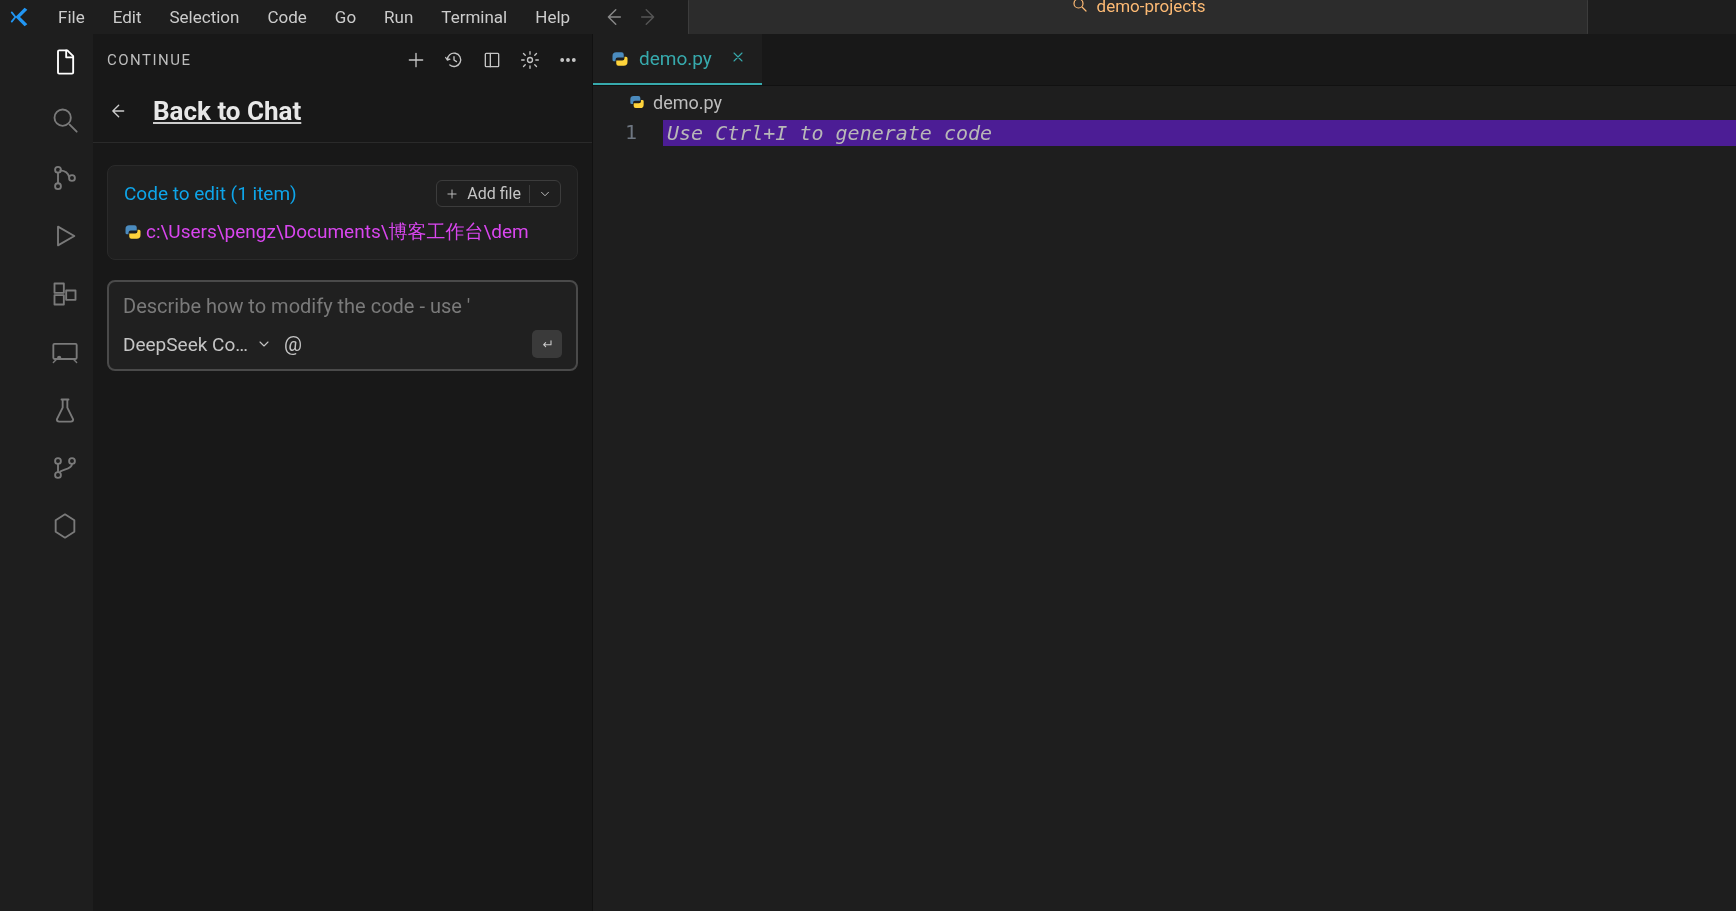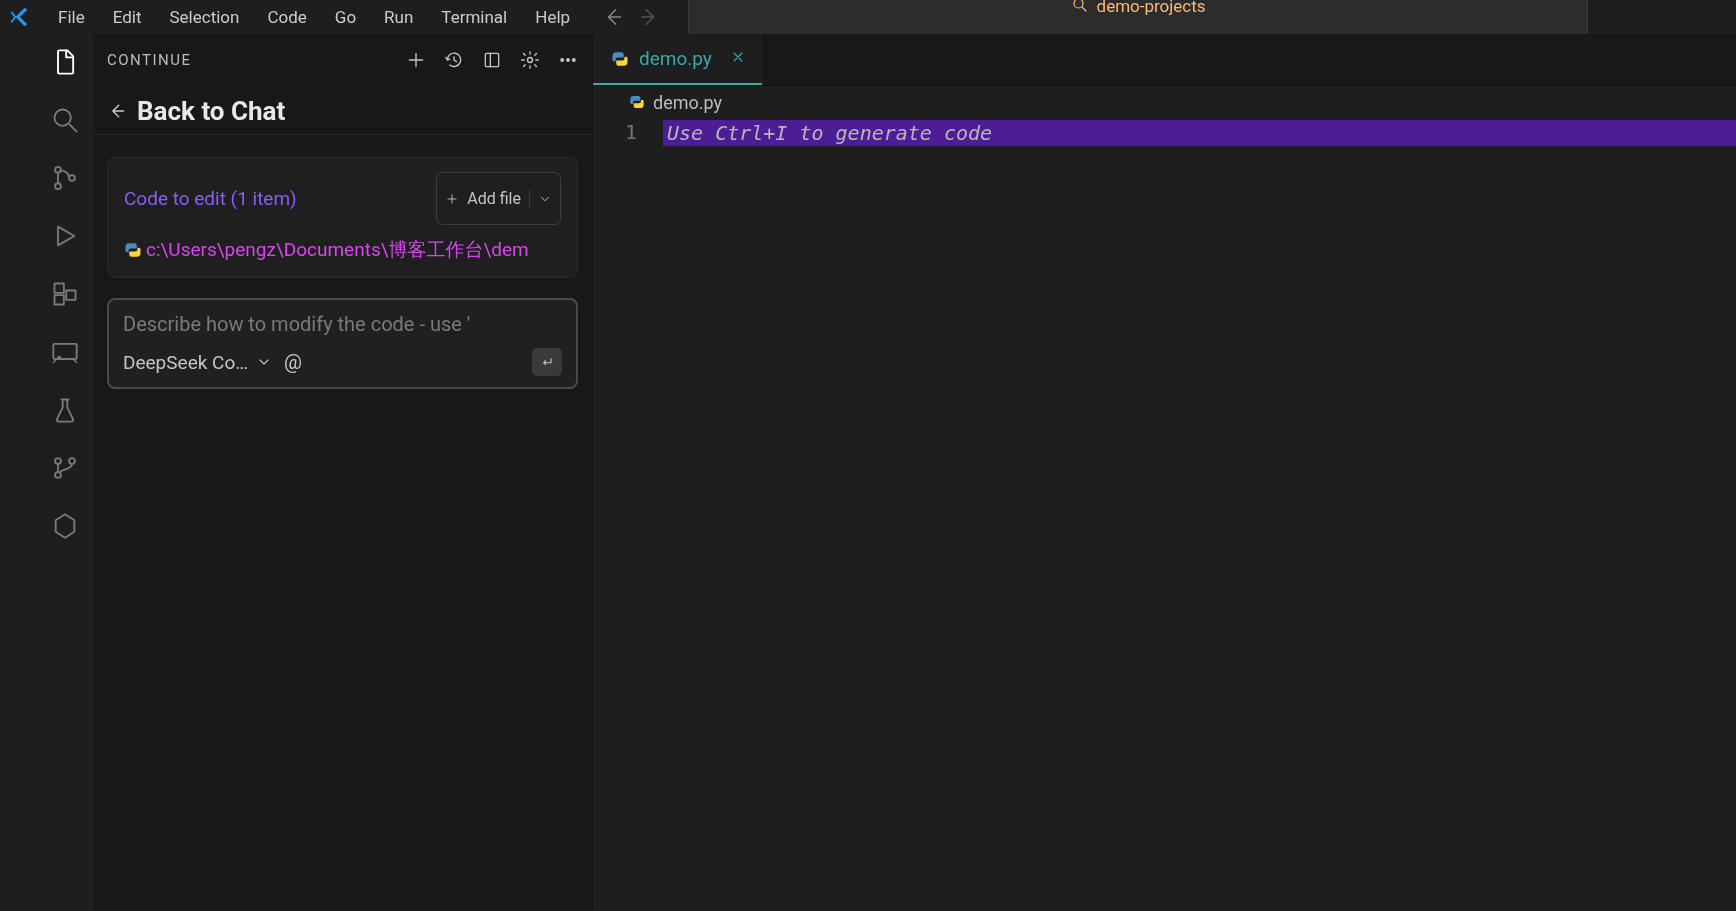--- a/index.html
+++ b/index.html
@@ -94,44 +94,45 @@
   }
   .sidebar-title {
     font-size: 15px;
     letter-spacing: 1.5px;
     color: #bdbdbd;
   }
   .sidebar-actions { display:flex; gap:18px; align-items:center; }
   .sidebar-action { color:#c5c5c5; cursor:pointer; display:flex;}
 
   .back-row {
-    display:flex; align-items:center; gap:10px;
-    padding: 10px 14px 8px 14px;
+    display:flex; align-items:center; gap:26px;
+    padding: 10px 14px 16px 14px;
     border-bottom: 1px solid #2a2a2a;
+    text-decoration: underline;
   }
   .back-arrow { color:#ccc; cursor:pointer; display:flex;}
   .back-title { font-size: 26px; font-weight: 700; color:#e8e8e8;}
 
   .code-card {
     margin: 22px 14px 12px 14px;
     background: #1f1f1f;
     border: 1px solid #2a2a2a;
     border-radius: 8px;
     padding: 14px 16px 14px 16px;
   }
   .code-card-head {
     display:flex; align-items:center; justify-content:space-between;
     margin-bottom: 12px;
   }
-  .code-card-title { font-size: 19px; color:#8b5cf6;}
+  .code-card-title { font-size: 19px; color:#0ea5e9;}
   .add-file-btn {
     display:flex; align-items:center; gap:8px;
     border: 1px solid #3c3c3c;
     border-radius: 6px;
-    padding: 16px 8px;
+    padding: 3px 8px;
     font-size: 16px;
     color:#c5c5c5;
     cursor:pointer;
   }
   .add-file-btn .divider { width:1px; height:18px; background:#3c3c3c;}
   .file-row {
     display:flex; align-items:center; gap:4px;
     font-size: 19px;
     color:#d946ef;
     white-space: nowrap;

